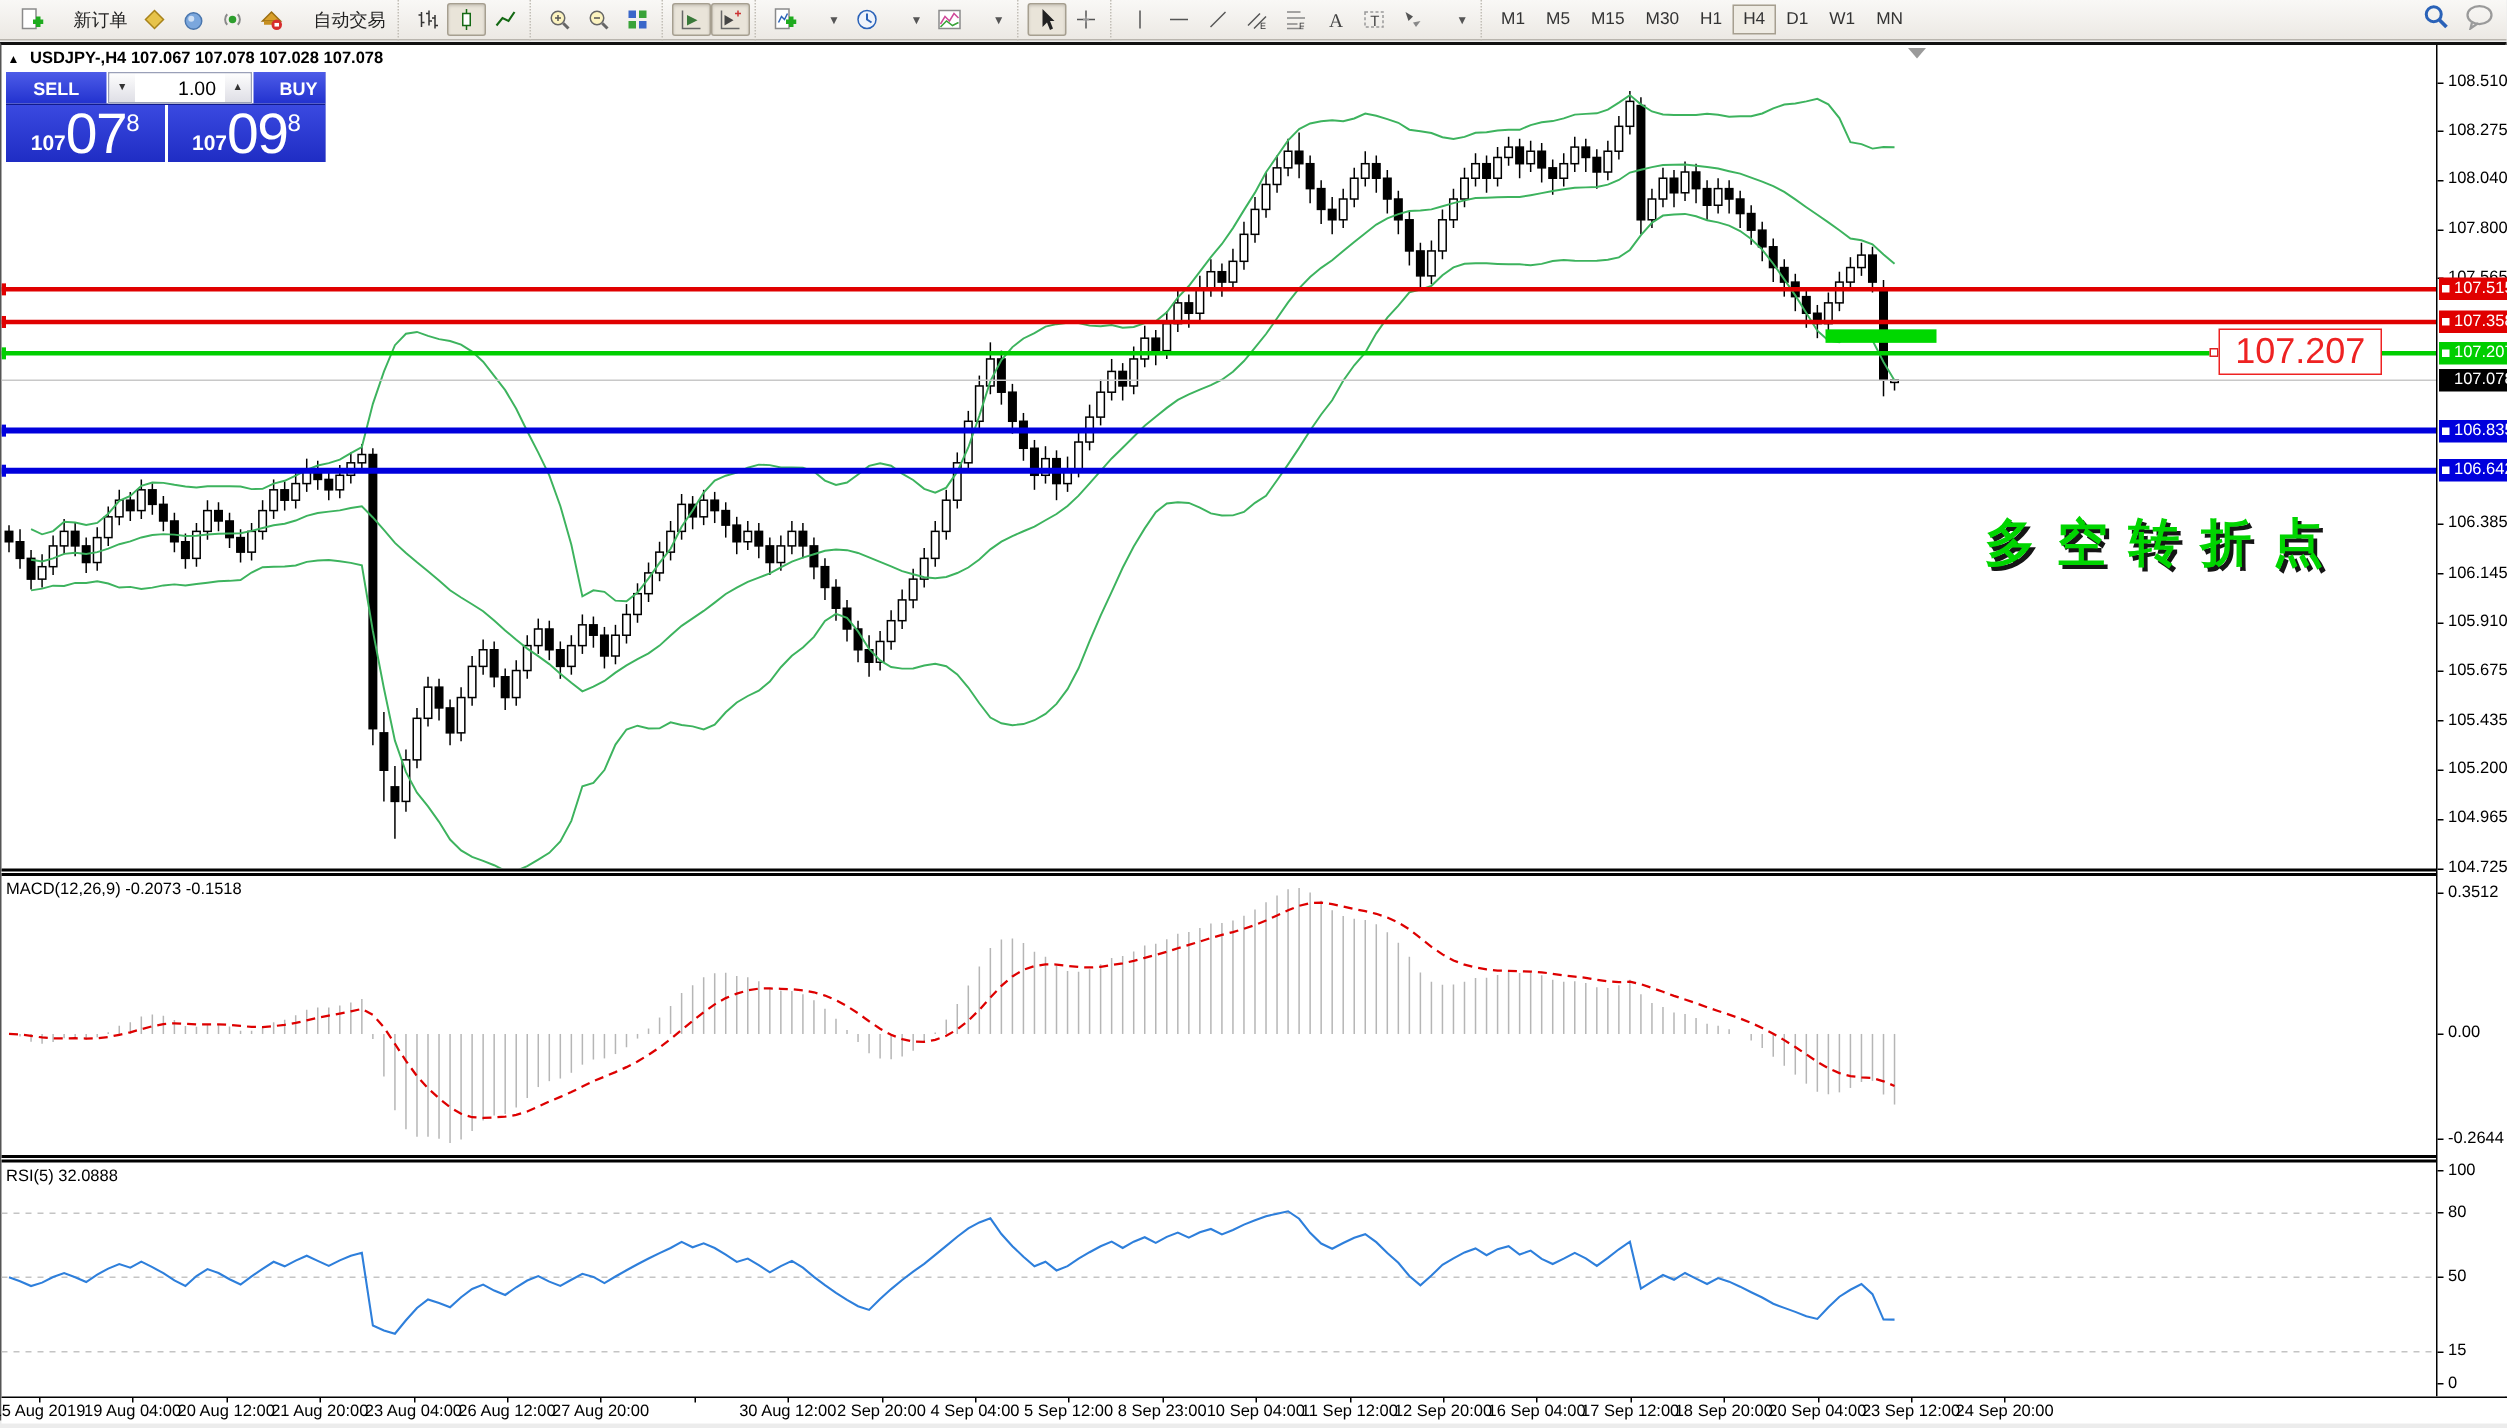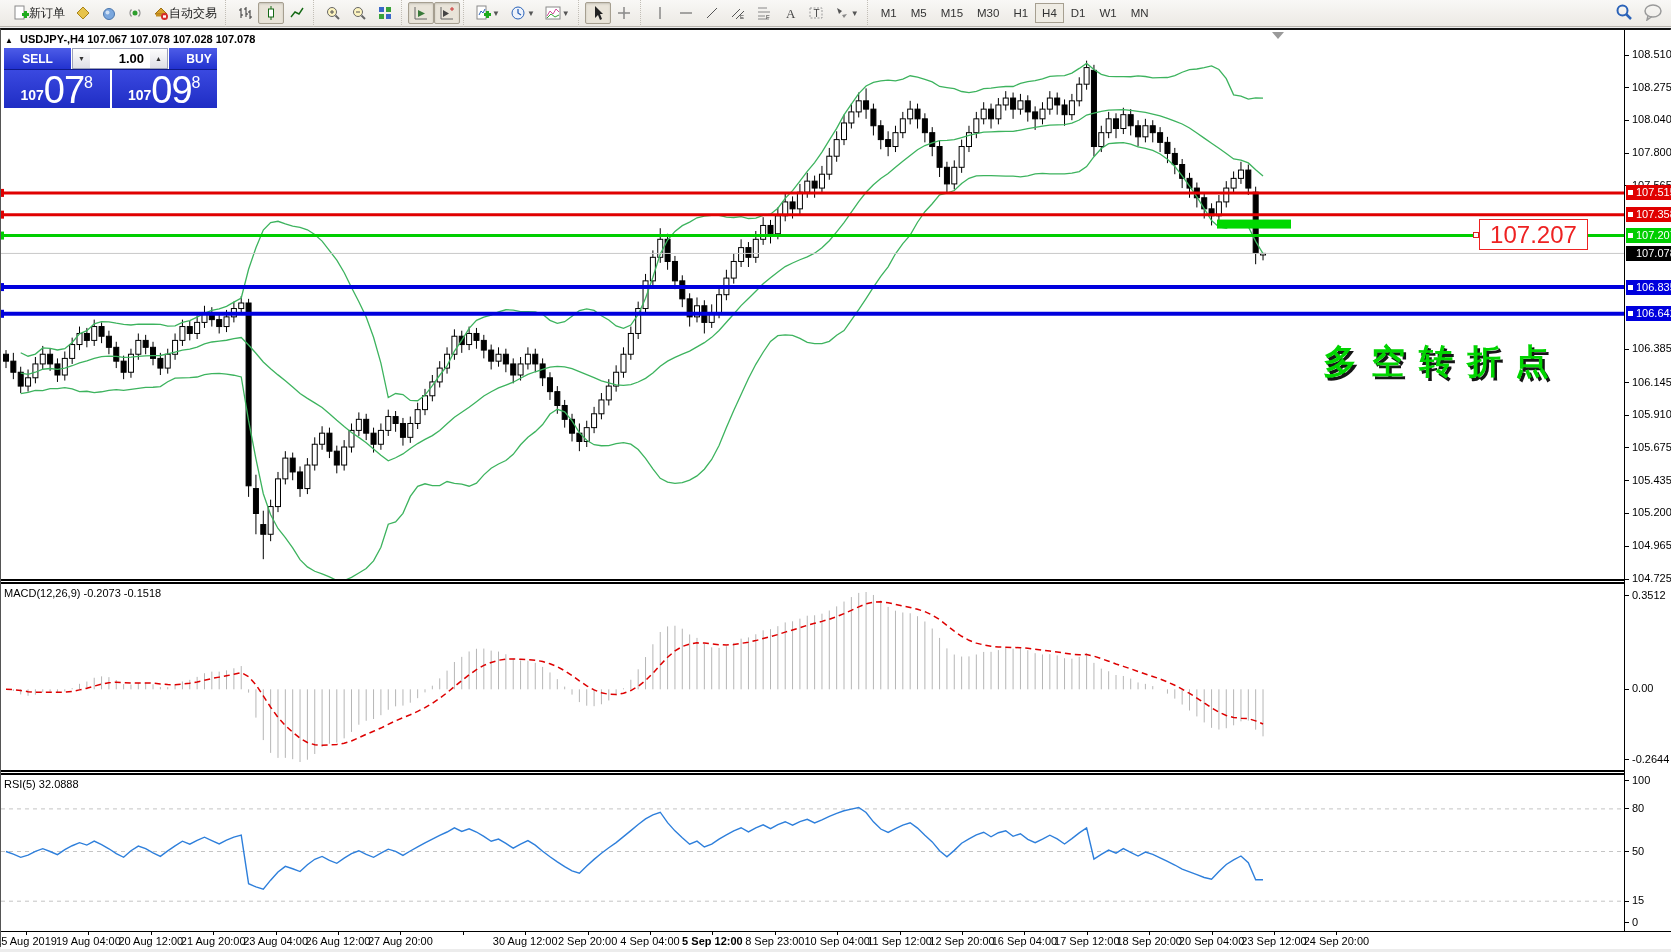--- a/index.html
+++ b/index.html
@@ -5,21 +5,21 @@
   * { margin:0; padding:0; box-sizing:border-box; }
   html,body { width:1671px; height:952px; overflow:hidden;
     font-family:"Liberation Sans","DejaVu Sans",sans-serif; background:#ececec; }
   
   #toolbar { position:absolute; left:0; top:0; width:1671px; height:27px;
     background:linear-gradient(#f9f8f6,#ece9e4); border-bottom:1px solid #b9b5ae;
     display:flex; align-items:center; padding-left:2px; }
   .tgroup { display:flex; align-items:center; height:27px; padding:0 3px 0 6px;
     border-left:1px dotted #c2beb6; }
   .tgroup:first-child { border-left:none; }
-  .tbtn { display:flex; align-items:center; gap:0; height:22px; padding:0 4px;
+  .tbtn { display:flex; align-items:center; gap:20px; height:22px; padding:0 4px;
     border:1px solid transparent; border-radius:2px; color:#222; font-size:12px; cursor:default; }
   .tbtn.active { background:#e9e4d9; border:1px solid #a69f90; box-shadow:inset 0 1px 2px rgba(0,0,0,.15); }
   .tbtn svg { display:block; }
   .drop { font-size:8px; color:#555; margin-left:1px; }
   .tf { font-size:11.5px; color:#333; padding:3px 6px; border:1px solid transparent; }
   .tf.active { background:#efece4; border:1px solid #a69f90; }
   #toolbar-right { position:absolute; right:8px; top:0; height:27px; display:flex; align-items:center; gap:10px; }
   
   #chartwin { position:absolute; left:0; top:28px; width:1671px; height:919px;
     background:#fff; border-top:2px solid #111; border-left:1px solid #555; border-right:1px solid #555; }
@@ -40,21 +40,21 @@
   
   #chart-title { position:absolute; left:4px; top:3px; font-size:11px; font-weight:bold; color:#000; }
   #chart-title .tri { font-size:8px; margin-right:4px; }
   #ocp { position:absolute; left:3px; top:18px; width:213px; height:60px; background:#101a8c; }
   #ocp .row1 { display:flex; height:21px; gap:1px; background:#fff; }
   .bluebtn { background:linear-gradient(#4d5ce8,#2232cf); color:#fff; font-size:12px; font-weight:bold;
     display:flex; align-items:center; justify-content:center; border:none; }
   #sell-btn { width:67px; } #buy-btn { width:48px;padding-left:12px; }
   #vol { flex:1; display:flex; background:#fff; border:1px solid #9aa0b8; }
   #vol button { width:17px; border:none; background:linear-gradient(#fdfdfd,#dfdfe6); font-size:7px; color:#333; }
-  #vol input { flex:1; border:none; outline:none; text-align:right; font-size:13px; padding-right:6px; color:#000; width:60px;font-weight:bold; }
+  #vol input { flex:1; border:none; outline:none; text-align:right; font-size:13px; padding-right:6px; color:#000; width:60px; }
   #ocp .row2 { display:flex; height:38px; margin-top:1px; gap:2px; background:#fff; }
   .pricebox { flex:1; background:linear-gradient(#3a49e0,#1f2dc4); color:#fff; display:flex;
     align-items:flex-end; justify-content:center; padding-bottom:2px; }
   .pricebox .small { font-size:14px; font-weight:bold; margin-bottom:3px; }
   .pricebox .big { font-size:38px; line-height:32px; letter-spacing:-1px; }
   .pricebox .sup { font-size:16px; margin-bottom:14px; }
   
   #turning-text { position:absolute; left:1322px; top:309px; font-size:34px; font-weight:bold;
     color:#00d500; letter-spacing:14px; text-shadow:2.5px 3px 0 #151515; white-space:nowrap; }
   #price-callout { position:absolute; left:1478px; top:189px; width:109px; height:31px;
@@ -990,21 +990,21 @@
       <div class="tlabel" style="left: 399.4px;">27 Aug 20:00</div>
       <div class="ttick" style="left: 461.8px;"></div>
       <div class="tlabel" style="left: 461.8px; margin-top: 28px;">29 Aug 04:00</div>
       <div class="ttick" style="left: 524.2px;"></div>
       <div class="tlabel" style="left: 524.2px;">30 Aug 12:00</div>
       <div class="ttick" style="left: 586.6px;"></div>
       <div class="tlabel" style="left: 586.6px;">2 Sep 20:00</div>
       <div class="ttick" style="left: 649px;"></div>
       <div class="tlabel" style="left: 649px;">4 Sep 04:00</div>
       <div class="ttick" style="left: 711.4px;"></div>
-      <div class="tlabel" style="left: 711.4px; font-weight: bold;">5 Sep 12:00</div>
+      <div class="tlabel" style="left: 711.4px;">5 Sep 12:00</div>
       <div class="ttick" style="left: 773.8px;"></div>
       <div class="tlabel" style="left: 773.8px;">8 Sep 23:00</div>
       <div class="ttick" style="left: 836.2px;"></div>
       <div class="tlabel" style="left: 836.2px;">10 Sep 04:00</div>
       <div class="ttick" style="left: 898.6px;"></div>
       <div class="tlabel" style="left: 898.6px;">11 Sep 12:00</div>
       <div class="ttick" style="left: 961px;"></div>
       <div class="tlabel" style="left: 961px;">12 Sep 20:00</div>
       <div class="ttick" style="left: 1023.4px;"></div>
       <div class="tlabel" style="left: 1023.4px;">16 Sep 04:00</div>

